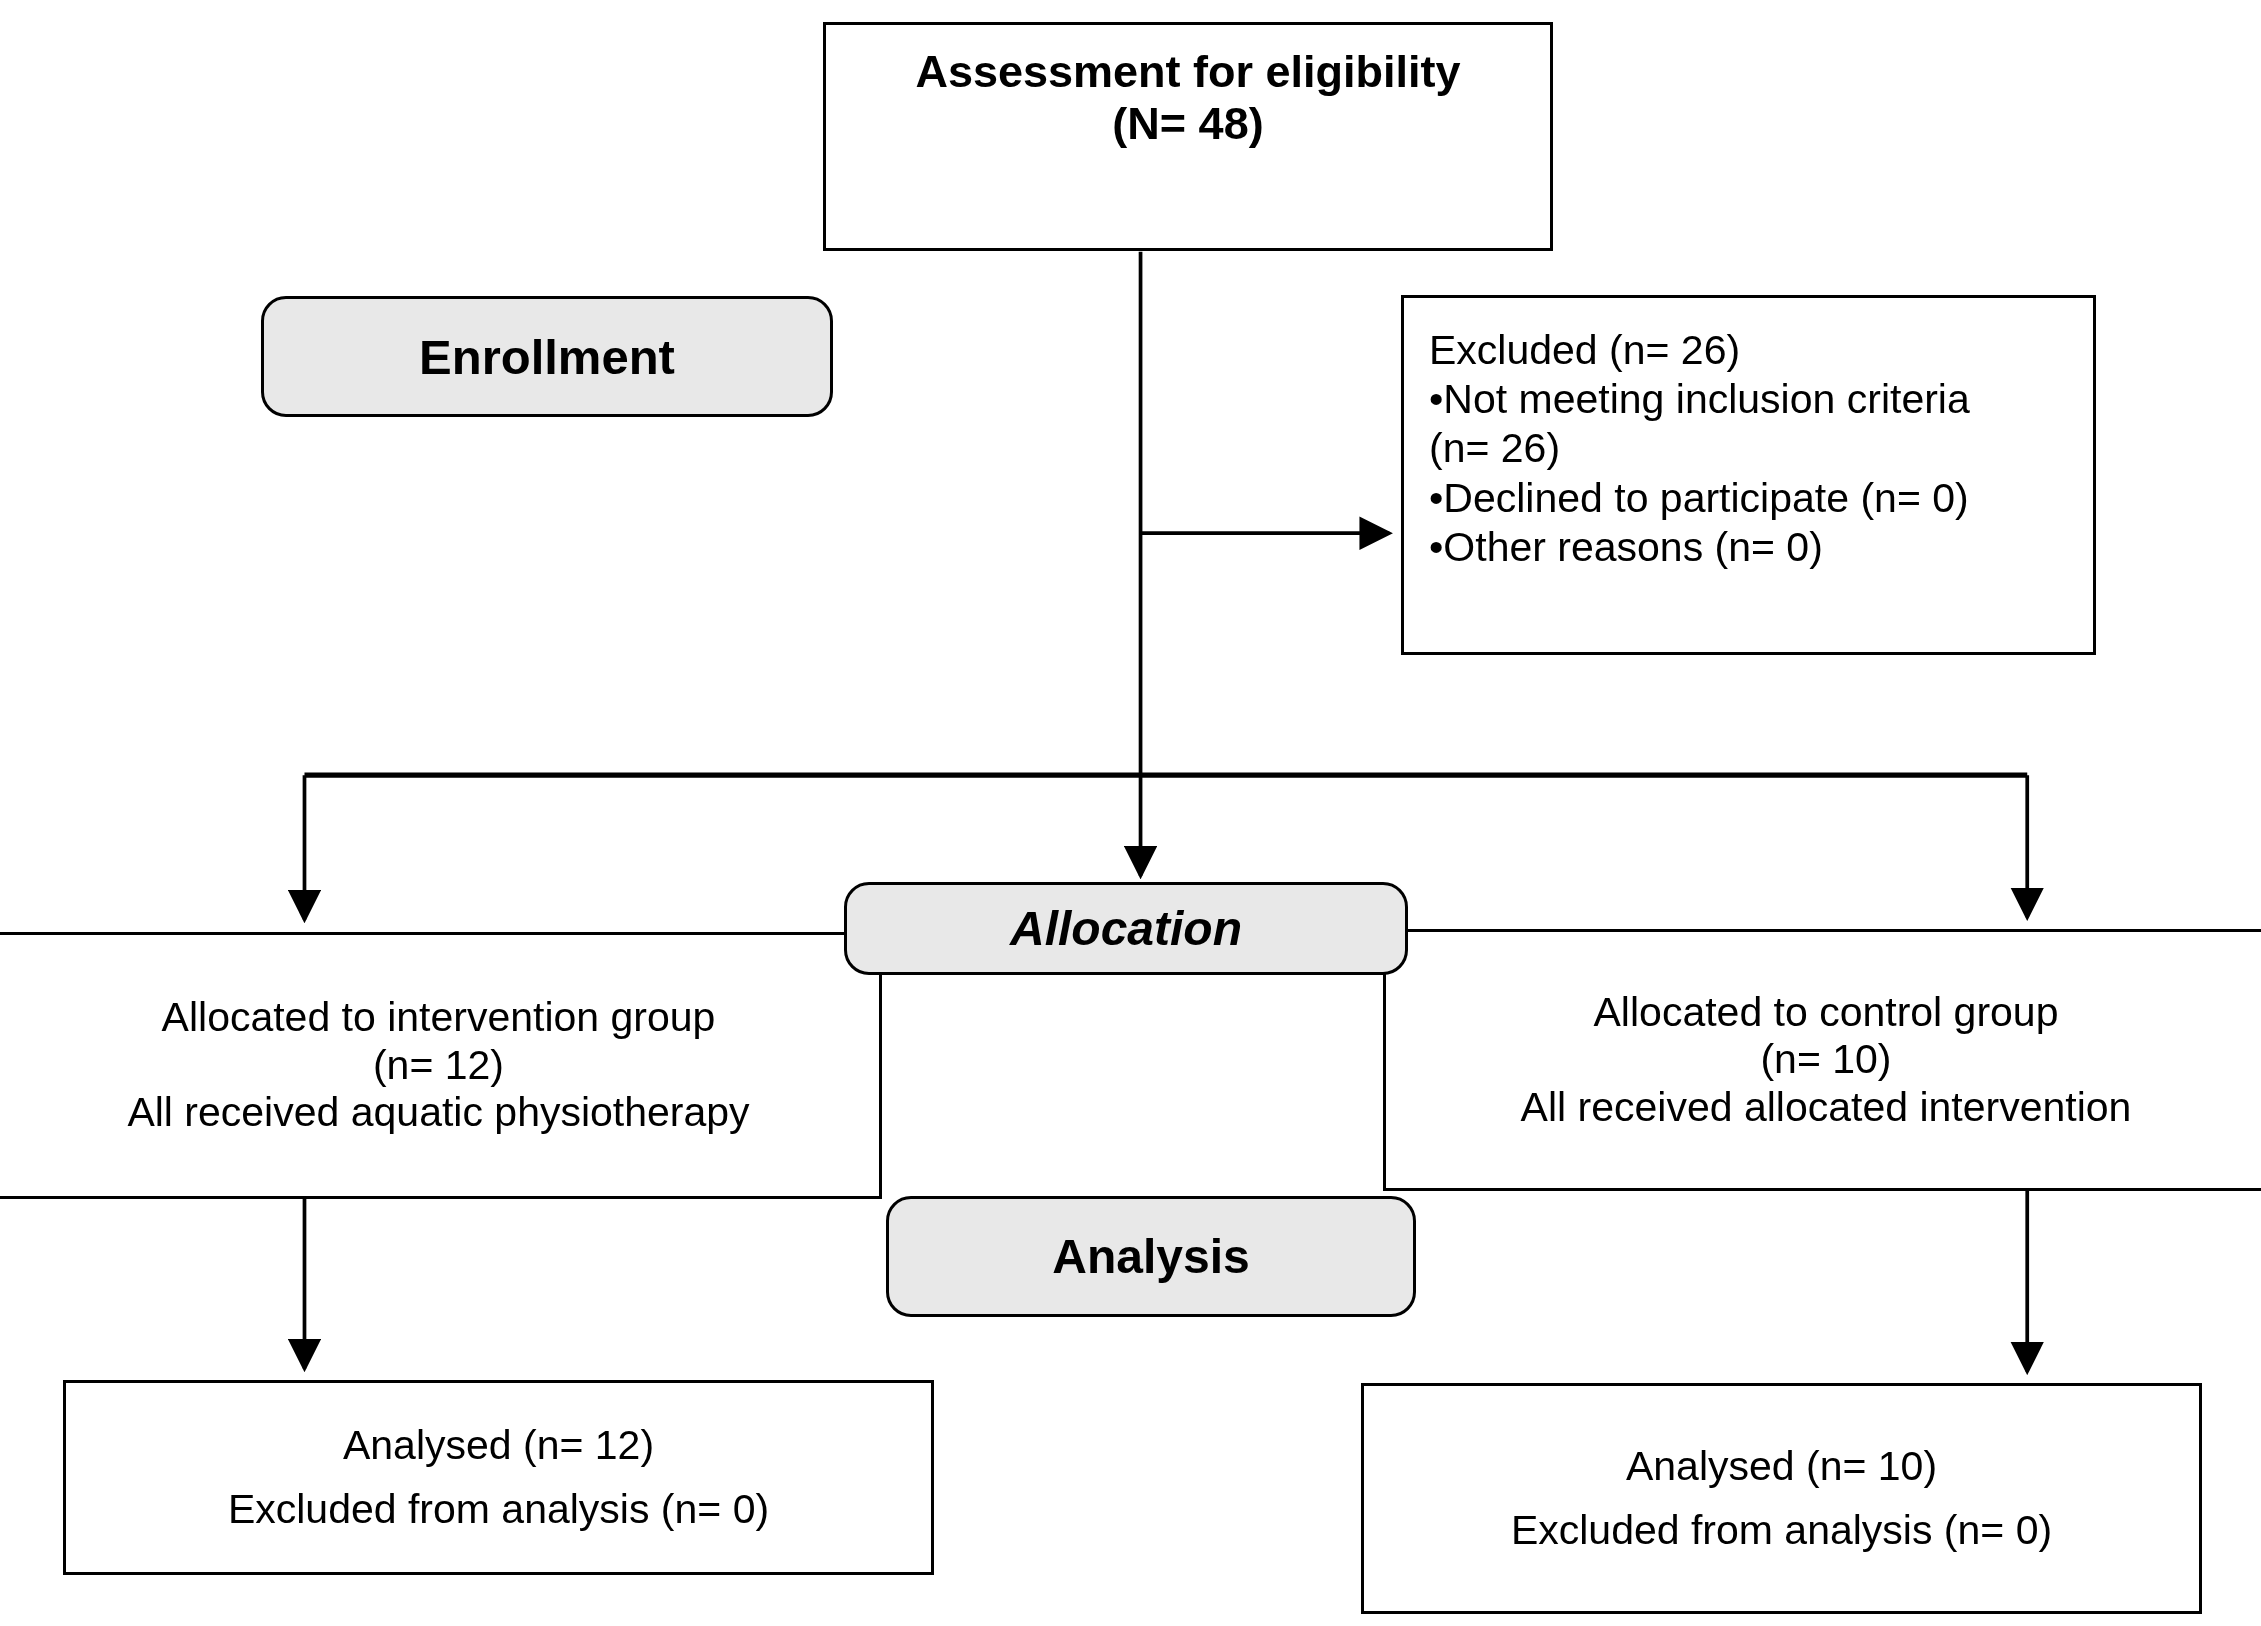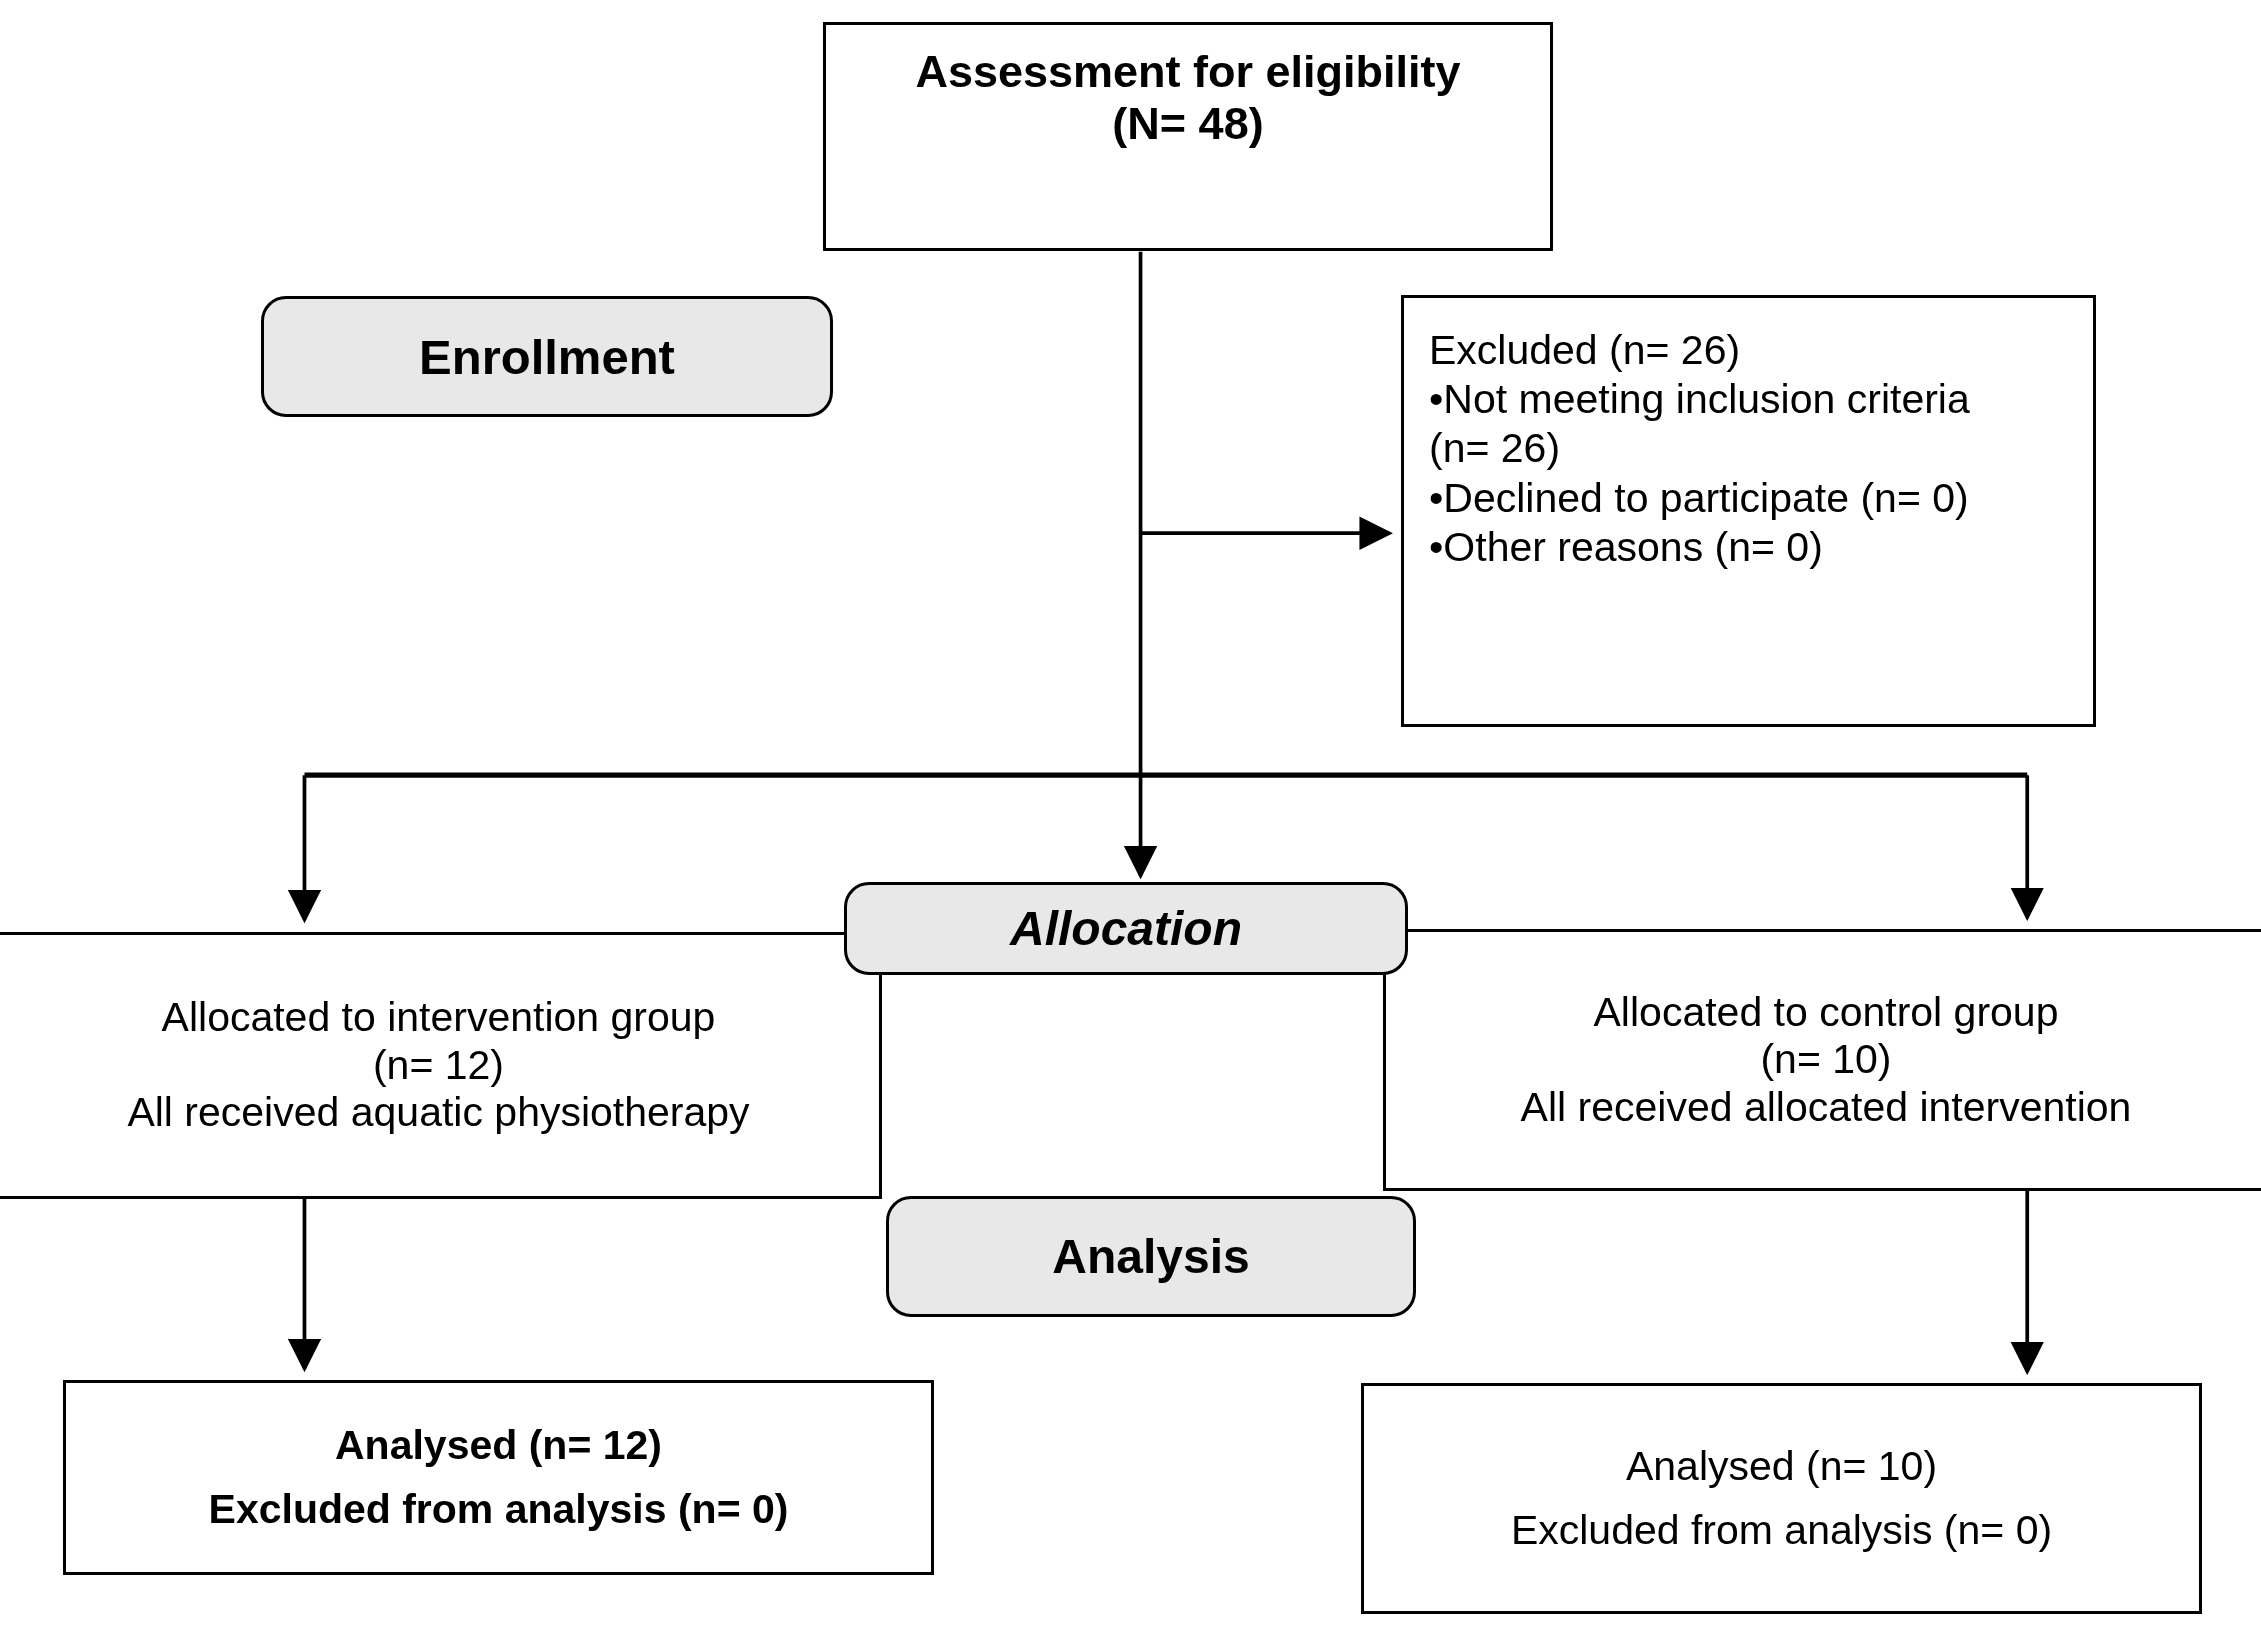--- a/index.html
+++ b/index.html
@@ -73,21 +73,21 @@
 
   
   #enrollment-label {
     left: 261px; top: 296px; width: 572px; height: 121px;
     font-size: 49px;
     text-align: right;
   }
 
   
   #excluded-box {
-    left: 1401px; top: 295px; width: 695px; height: 432px;
+    left: 1401px; top: 295px; width: 695px; height: 360px;
     align-items: flex-start;
     justify-content: flex-start;
     padding: 28px 18px 0 25px;
   }
   #excluded-box .node-text {
     text-align: left;
     font-size: 41px;
     line-height: 1.2;
   }
 
@@ -112,21 +112,20 @@
 
   
   #analysis-label {
     left: 886px; top: 1196px; width: 530px; height: 121px;
     font-size: 48px;
   }
 
   #analysis-left-box {
     left: 63px; top: 1380px; width: 871px; height: 195px;
     padding: 0 9px;
-    font-weight: bold;
   }
   #analysis-left-box .node-text { font-size: 41px; line-height: 1.55; }
 
   #analysis-right-box {
     left: 1361px; top: 1383px; width: 841px; height: 231px;
     padding: 0 9px;
   }
   #analysis-right-box .node-text { font-size: 41px; line-height: 1.55; }
 </style>
 </head>

